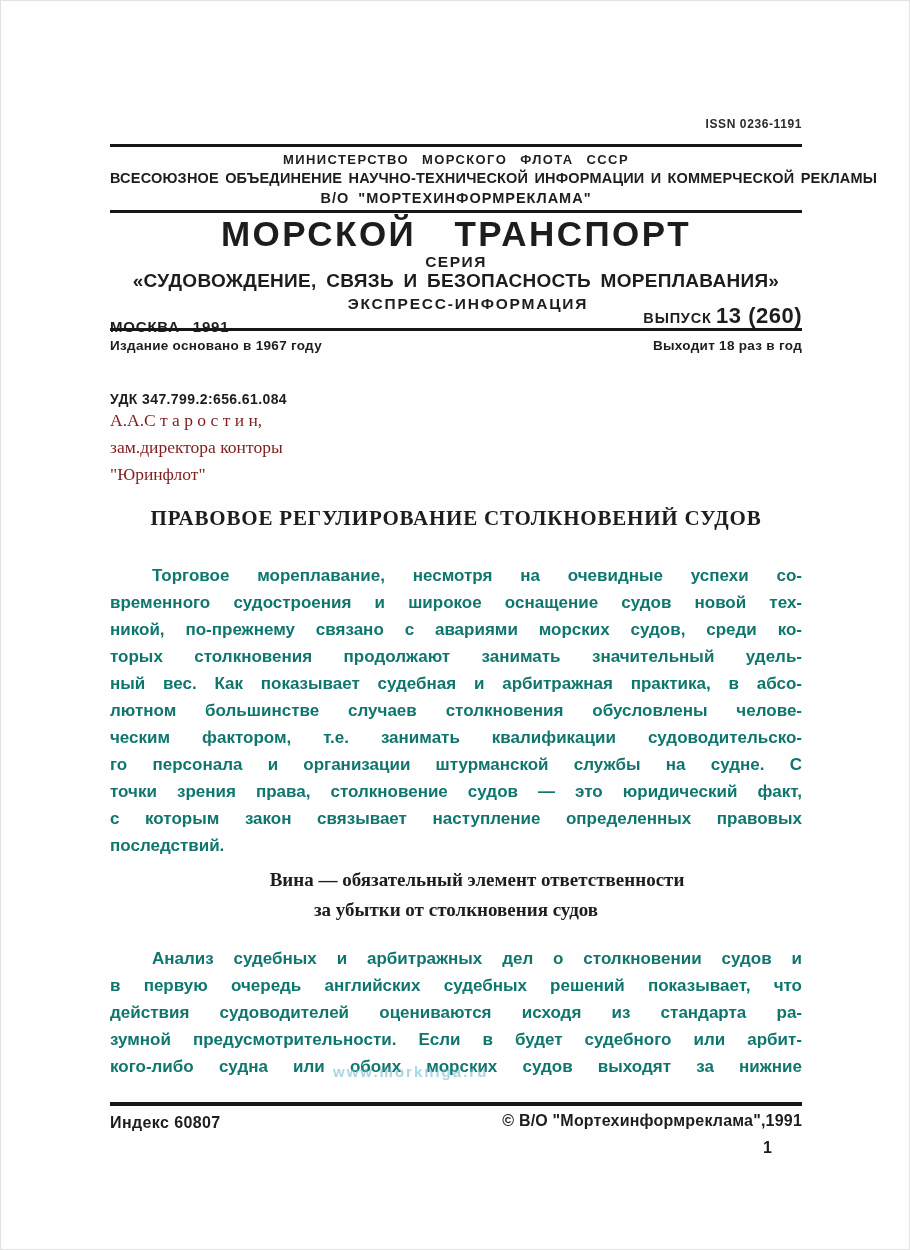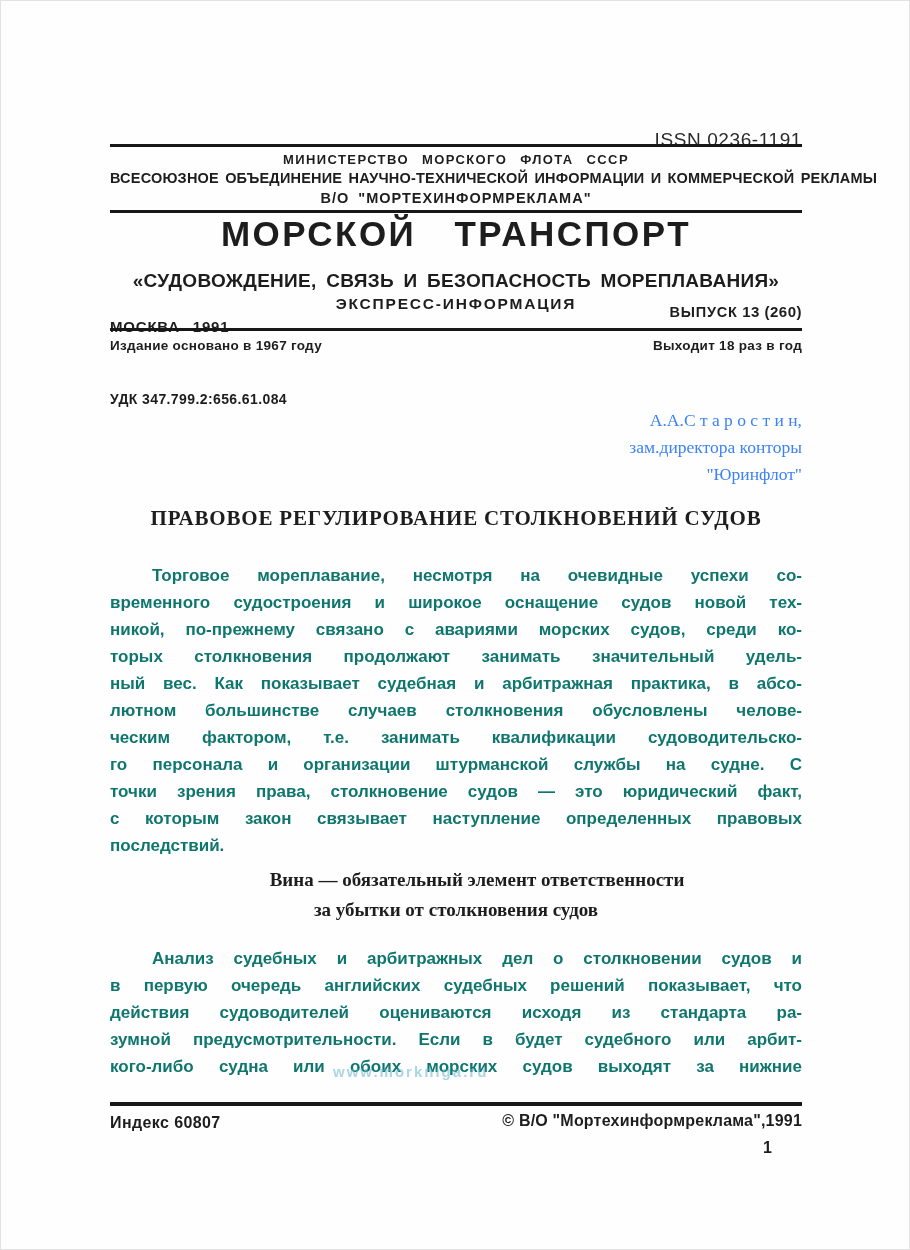--- a/index.html
+++ b/index.html
@@ -9,49 +9,49 @@
     background:#fefefe;
     border:1px solid #e2e2e2;
     box-sizing:border-box;
     font-family:"Liberation Sans", sans-serif;
     color:#1d1d1d;
     overflow:hidden;
   }
   .content{position:absolute;left:109px;top:0;width:692px;height:100%;}
   .abs{position:absolute;left:0;width:100%;}
 
-  .issn{top:116px;text-align:right;font-size:19px;font-weight:normal;letter-spacing:.6px;color:#2a2a2a;margin-top:12px;}
+  .issn{top:116px;text-align:right;font-size:12px;font-weight:bold;letter-spacing:.6px;color:#2a2a2a;}
   .rule{position:absolute;left:0;width:100%;background:#171717;}
   .rule-1{top:143px;height:3px;}
   .rule-2{top:209px;height:3px;}
   .rule-3{top:327px;height:3px;}
   .rule-footer{top:1101px;height:4px;}
 
   .ministry{top:151px;text-align:center;font-size:13px;font-weight:bold;letter-spacing:1.4px;word-spacing:8px;}
   .association{top:169px;text-align:center;font-size:14.5px;font-weight:bold;letter-spacing:.2px;word-spacing:2px;white-space:nowrap;}
   .org{top:189px;text-align:center;font-size:14.5px;font-weight:bold;letter-spacing:1px;word-spacing:4px;}
 
   .journal-title{top:213px;text-align:center;font-size:35px;font-weight:bold;letter-spacing:2.5px;word-spacing:26px;white-space:nowrap;}
   .series-label{top:252px;text-align:center;font-size:15.5px;font-weight:bold;letter-spacing:1.5px;}
   .series-name{top:269px;text-align:center;font-size:19px;font-weight:bold;letter-spacing:.3px;word-spacing:4px;white-space:nowrap;}
 
   .express-row{top:292px;height:46px;}
-  .pub-type{position:absolute;left:0;top:2px;width:100%;text-align:center;font-size:15.5px;font-weight:bold;letter-spacing:1.8px;}
+  .pub-type{position:absolute;left:12px;top:2px;width:100%;text-align:center;font-size:15.5px;font-weight:bold;letter-spacing:1.8px;}
   .city-year{position:absolute;left:0;bottom:4px;font-size:15px;font-weight:bold;letter-spacing:.8px;word-spacing:8px;}
   .issue{position:absolute;right:0;top:10px;font-weight:bold;}
   .issue-label{font-size:14.5px;letter-spacing:.8px;}
-  .issue-number{font-size:15px;letter-spacing:.5px;}
+  .issue-number{font-size:22px;letter-spacing:.5px;}
 
   .founded-row{top:337px;height:20px;font-size:13.5px;font-weight:bold;letter-spacing:.3px;}
   .founded{position:absolute;left:0;top:0;}
   .frequency{position:absolute;right:0;top:0;}
 
   .udc{top:390px;font-size:14px;font-weight:bold;letter-spacing:.4px;}
 
-  .author-block{top:406px;text-align:right;font-family:"Liberation Serif", serif;font-size:17.5px;line-height:27px;color:#3b82f6;}
+  .author-block{top:406px;font-family:"Liberation Serif", serif;font-size:17.5px;line-height:27px;color:#7f1d1d;}
 
   .article-title{top:505px;text-align:center;font-family:"Liberation Serif", serif;font-size:21px;font-weight:bold;letter-spacing:.8px;white-space:nowrap;}
 
   .para{font-size:17px;font-weight:bold;line-height:27px;color:#0f766e;}
   .para-1{top:561px;}
   .para-2{top:944px;}
   .tline{text-align:justify;text-align-last:justify;}
   .tline.first{text-indent:42px;}
   .ends .tline.last{text-align-last:left;}
 
@@ -80,20 +80,21 @@
 
     <div class="rule rule-1"></div>
 
     <div class="abs ministry">МИНИСТЕРСТВО МОРСКОГО ФЛОТА СССР</div>
     <div class="abs association">ВСЕСОЮЗНОЕ ОБЪЕДИНЕНИЕ НАУЧНО-ТЕХНИЧЕСКОЙ ИНФОРМАЦИИ И КОММЕРЧЕСКОЙ РЕКЛАМЫ</div>
     <div class="abs org">В/О "МОРТЕХИНФОРМРЕКЛАМА"</div>
 
     <div class="rule rule-2"></div>
 
     <div class="abs journal-title">МОРСКОЙ ТРАНСПОРТ</div>
+    <div class="abs series-label">СЕРИЯ</div>
     <div class="abs series-name">«СУДОВОЖДЕНИЕ, СВЯЗЬ И БЕЗОПАСНОСТЬ МОРЕПЛАВАНИЯ»</div>
 
     <div class="abs express-row">
       <div class="pub-type">ЭКСПРЕСС-ИНФОРМАЦИЯ</div>
       <div class="city-year">МОСКВА 1991</div>
       <div class="issue">
         <span class="issue-label">ВЫПУСК</span>
         <span class="issue-number">13 (260)</span>
       </div>
     </div>

